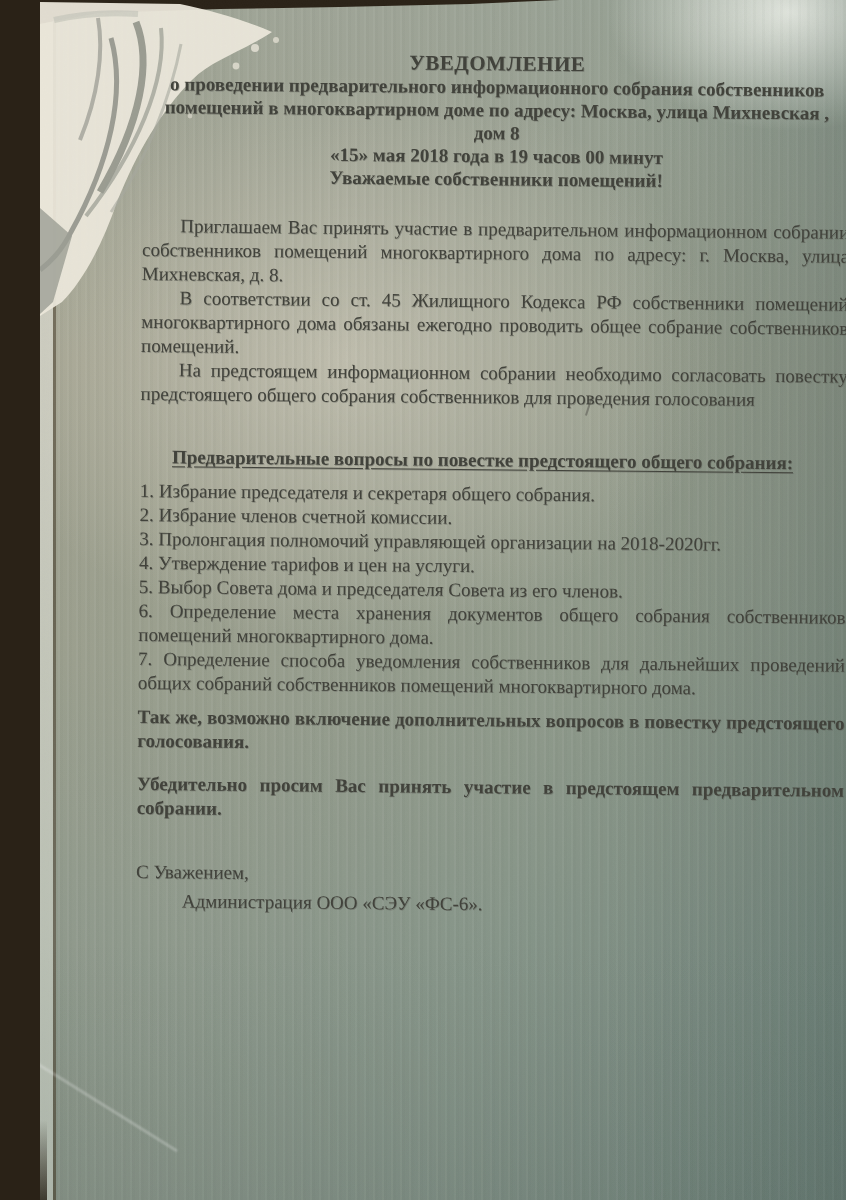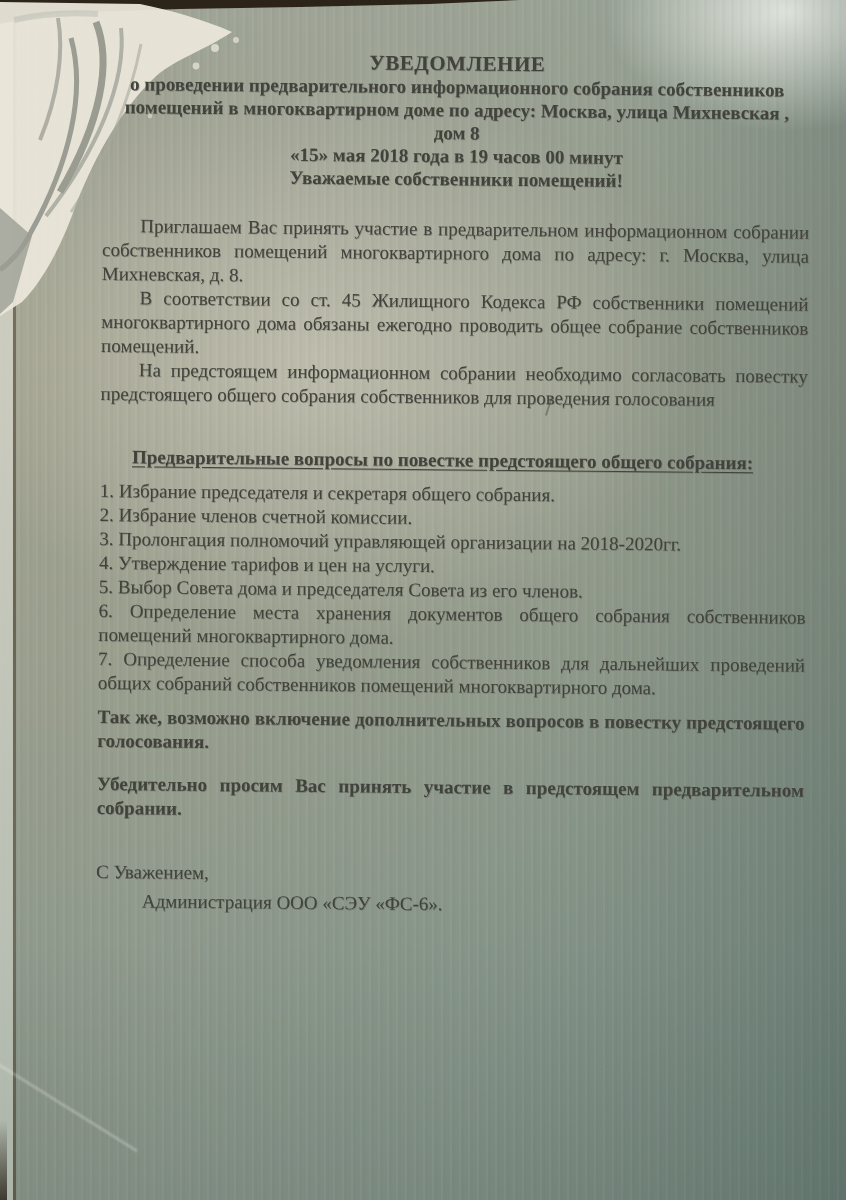--- a/index.html
+++ b/index.html
@@ -3,21 +3,21 @@
 <meta charset="utf-8">
 <style>
   html,body{margin:0;padding:0;}
   body{
     width:846px;height:1200px;
     background:#29211635;
     background-color:#2a2217;
     overflow:hidden;position:relative;
     font-family:"Liberation Serif","DejaVu Serif",serif;
   }
-  .photo{position:absolute;inset:0;}
+  .photo{position:absolute;inset:0;margin-left:40px;}
   
   .paper{
     position:absolute;inset:0;
     clip-path:polygon(0 24px,58px 13px,180px 9px,300px 7px,430px 4px,520px 0,100% 0,100% 100%,0 100%);
     background:
       radial-gradient(ellipse 260px 170px at 93% 1%, rgba(248,250,242,.95), rgba(248,250,242,0) 70%),
       radial-gradient(ellipse 500px 380px at 38% 30%, rgba(216,211,196,.55), rgba(216,211,196,0) 75%),
       linear-gradient(103deg, #cfcec2 0%, #caccc2 34%, #bec6bd 62%, #aab7b0 88%, #a0afaa 100%),
       linear-gradient(180deg, #c7cdc6 0%, #c9c9bd 30%, #c1c6bb 55%, #b3bfb8 80%, #a8b5af 100%);
     background-blend-mode:normal,normal,multiply,normal;

